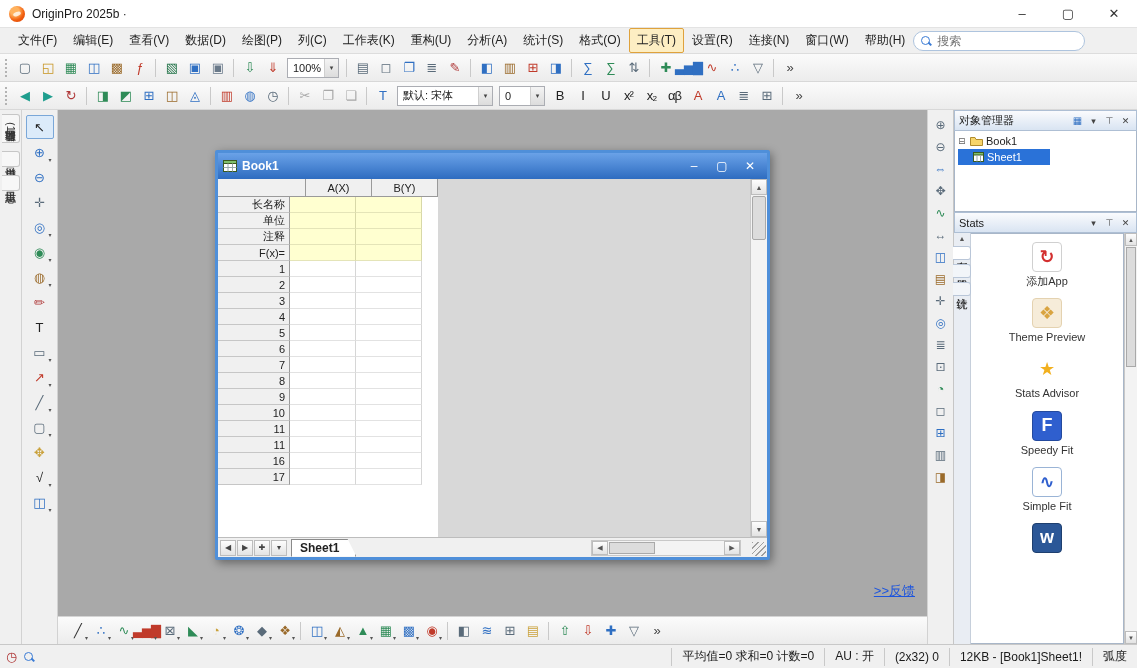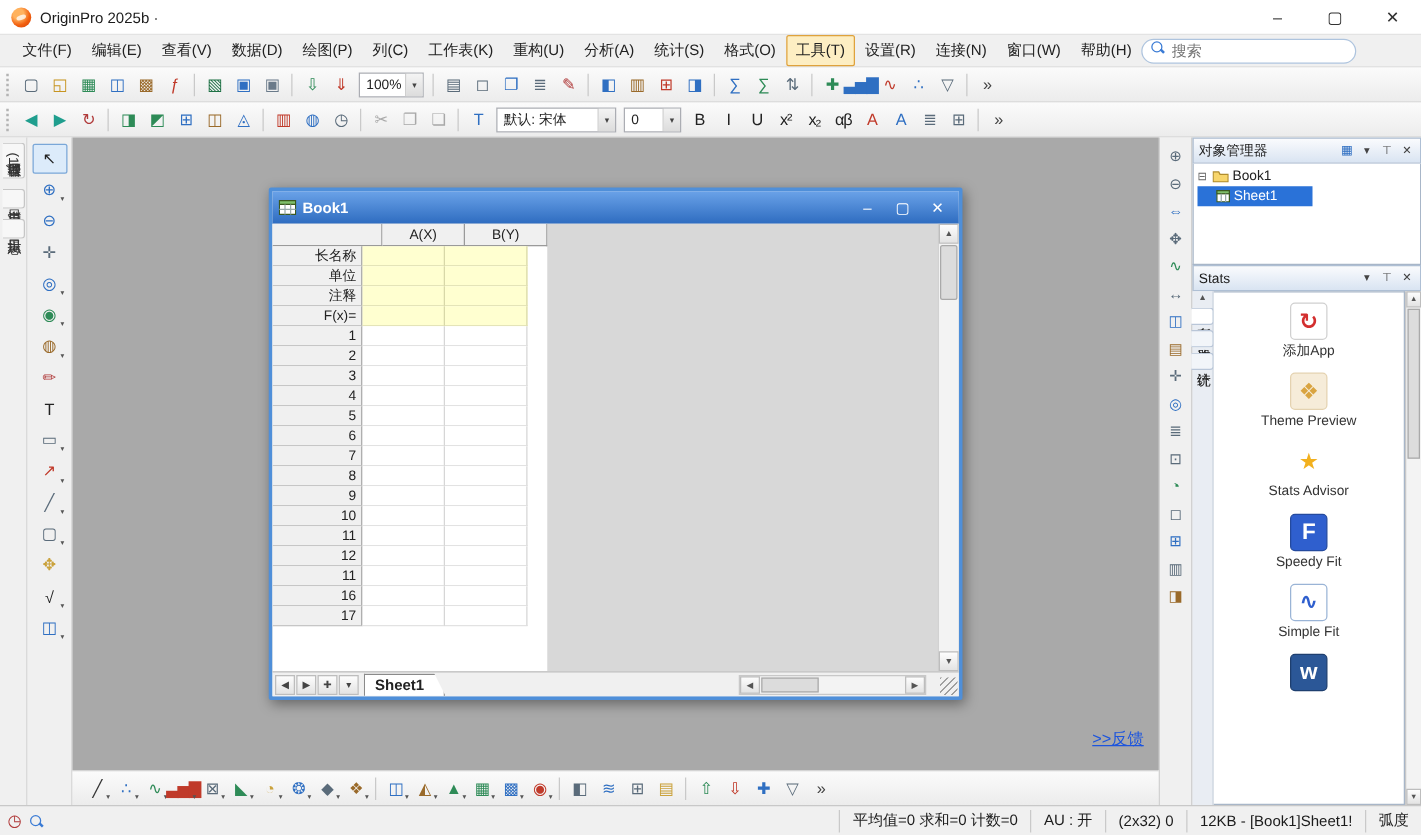--- a/index.html
+++ b/index.html
@@ -13,21 +13,21 @@
   .origin-logo::after { content:""; position:absolute; left:4px; top:6px; width:8px; height:4px; border-radius:50%; background:rgba(255,255,255,.75); transform:rotate(-20deg); }
   .title-text { font-size:12px; color:#1b1b1b; }
   .win-controls { margin-left:auto; display:flex; height:100%; }
   .win-btn { width:46px; height:100%; display:flex; align-items:center; justify-content:center; font-size:13px; color:#333; }
 
   
   .menubar { height:26px; background:#f0f0f0; border-bottom:1px solid #dddddd; display:flex; align-items:center; padding-left:10px; }
   .menu-items { display:flex; }
   .menu-item { padding:3px 7px; border:1px solid transparent; border-radius:2px; white-space:nowrap; }
   .menu-item.active { border-color:#dfa23c; background:#fdeec3; }
-  .searchbox { margin-left:auto; margin-right:52px; width:180px; height:20px; border:1px solid #aec4de; border-radius:10px; background:#fff; display:flex; }
+  .searchbox { margin-left:auto; margin-right:52px; width:180px; height:20px; border:1px solid #aec4de; border-radius:10px; background:#fff; display:flex; align-items:center; }
   .mag { width:12px; height:12px; position:relative; margin:0 4px 0 7px; flex:none; }
   .mag::before { content:""; position:absolute; left:0; top:1px; width:7px; height:7px; border:1.5px solid #3a7bd5; border-radius:50%; }
   .mag::after { content:""; position:absolute; left:7px; top:8px; width:4px; height:1.5px; background:#3a7bd5; transform:rotate(45deg); }
   .search-input { border:none; outline:none; background:transparent; font-size:12px; width:140px; font-family:inherit; }
 
   
   .toolbar { height:28px; background:linear-gradient(#fbfbfb,#ececec); border-bottom:1px solid #d8d8d8; display:flex; align-items:center; padding:0 3px; }
   .tb-handle { width:4px; height:18px; border-left:2px dotted #b3b3b3; margin:0 4px 0 2px; flex:none; }
   .tb-icon { width:23px; height:22px; display:flex; align-items:center; justify-content:center; position:relative; border:1px solid transparent; border-radius:2px; flex:none; font-size:13px; line-height:1; }
   .tb-icon .glyph { letter-spacing:-1px; }
@@ -829,27 +829,20 @@
                 </div>
 
                 <div class="ws-row">
                   <div class="cell-rowhead">
                     <span>11</span>
                   </div>
                   <div class="cell"></div>
                   <div class="cell"></div>
                 </div>
 
-                <div class="ws-row">
-                  <div class="cell-rowhead">
-                    <span>12</span>
-                  </div>
-                  <div class="cell"></div>
-                  <div class="cell"></div>
-                </div>
 
 
 
                 <div class="ws-row">
                   <div class="cell-rowhead">
                     <span>11</span>
                   </div>
                   <div class="cell"></div>
                   <div class="cell"></div>
                 </div>

